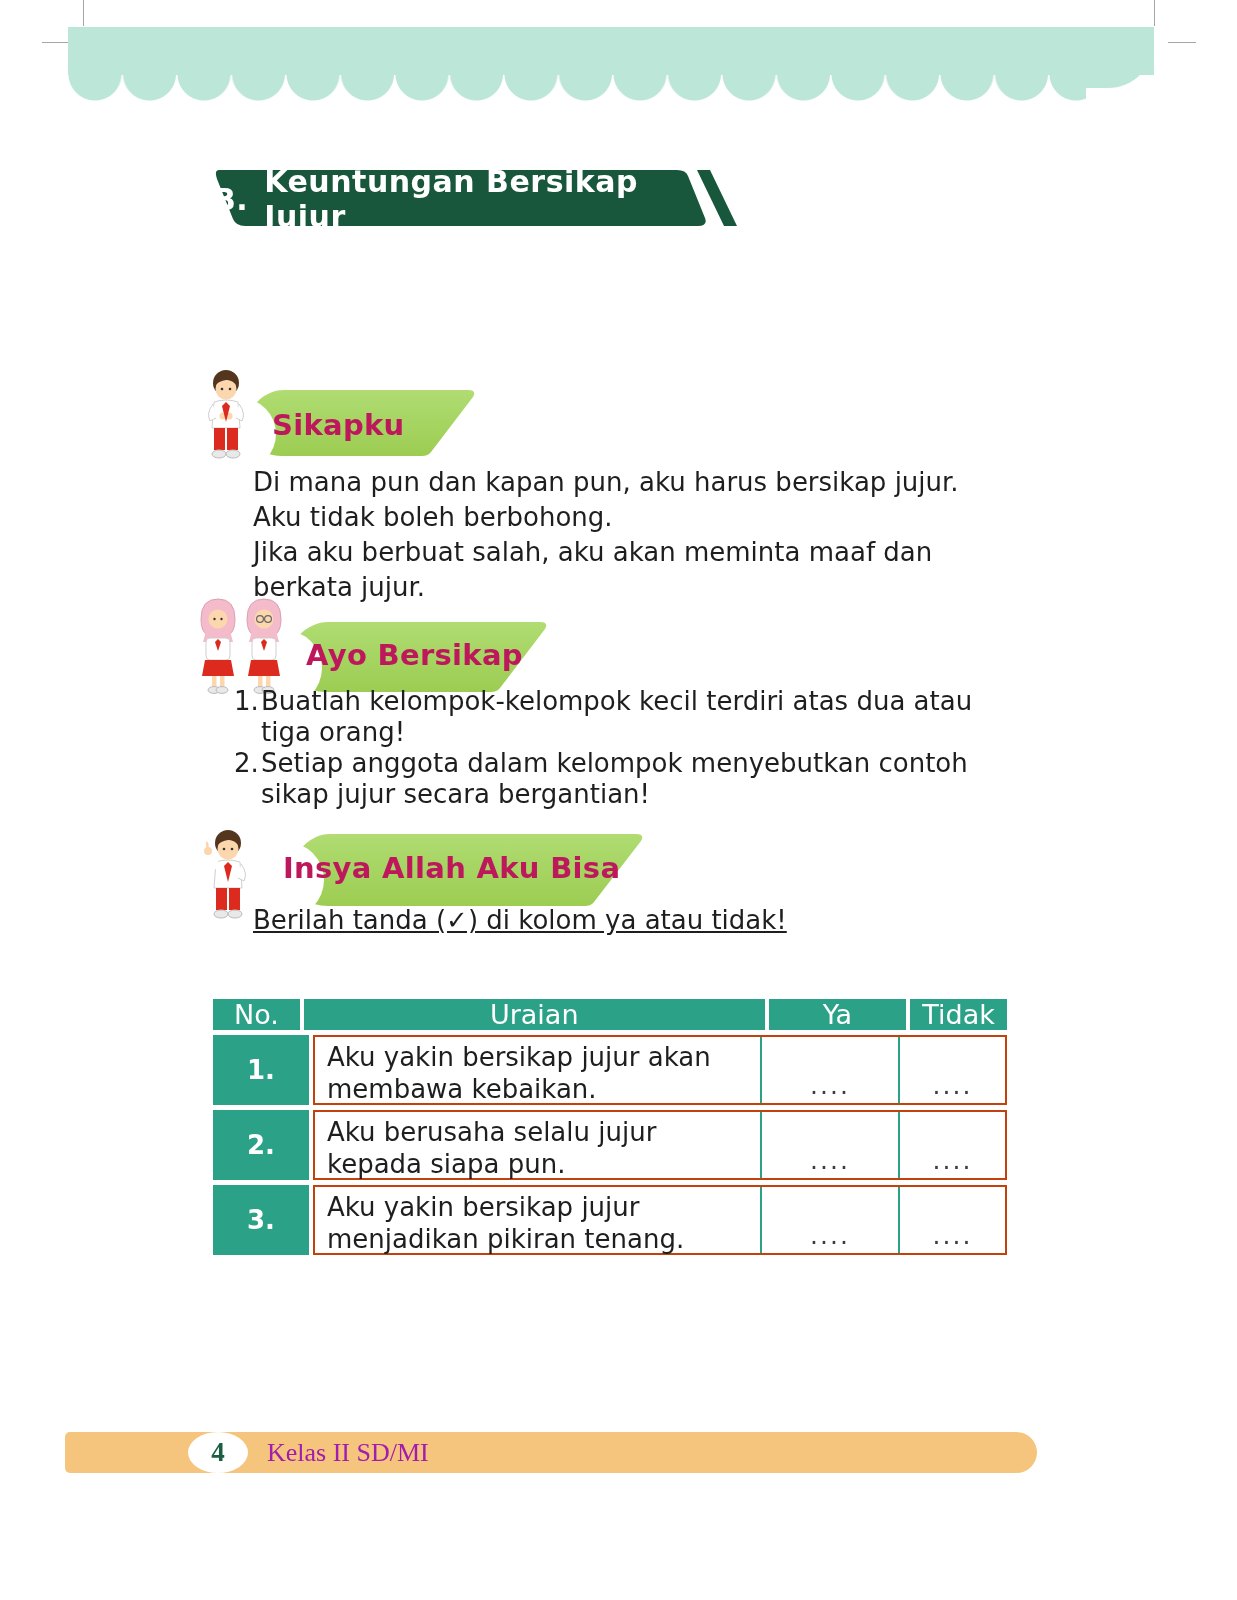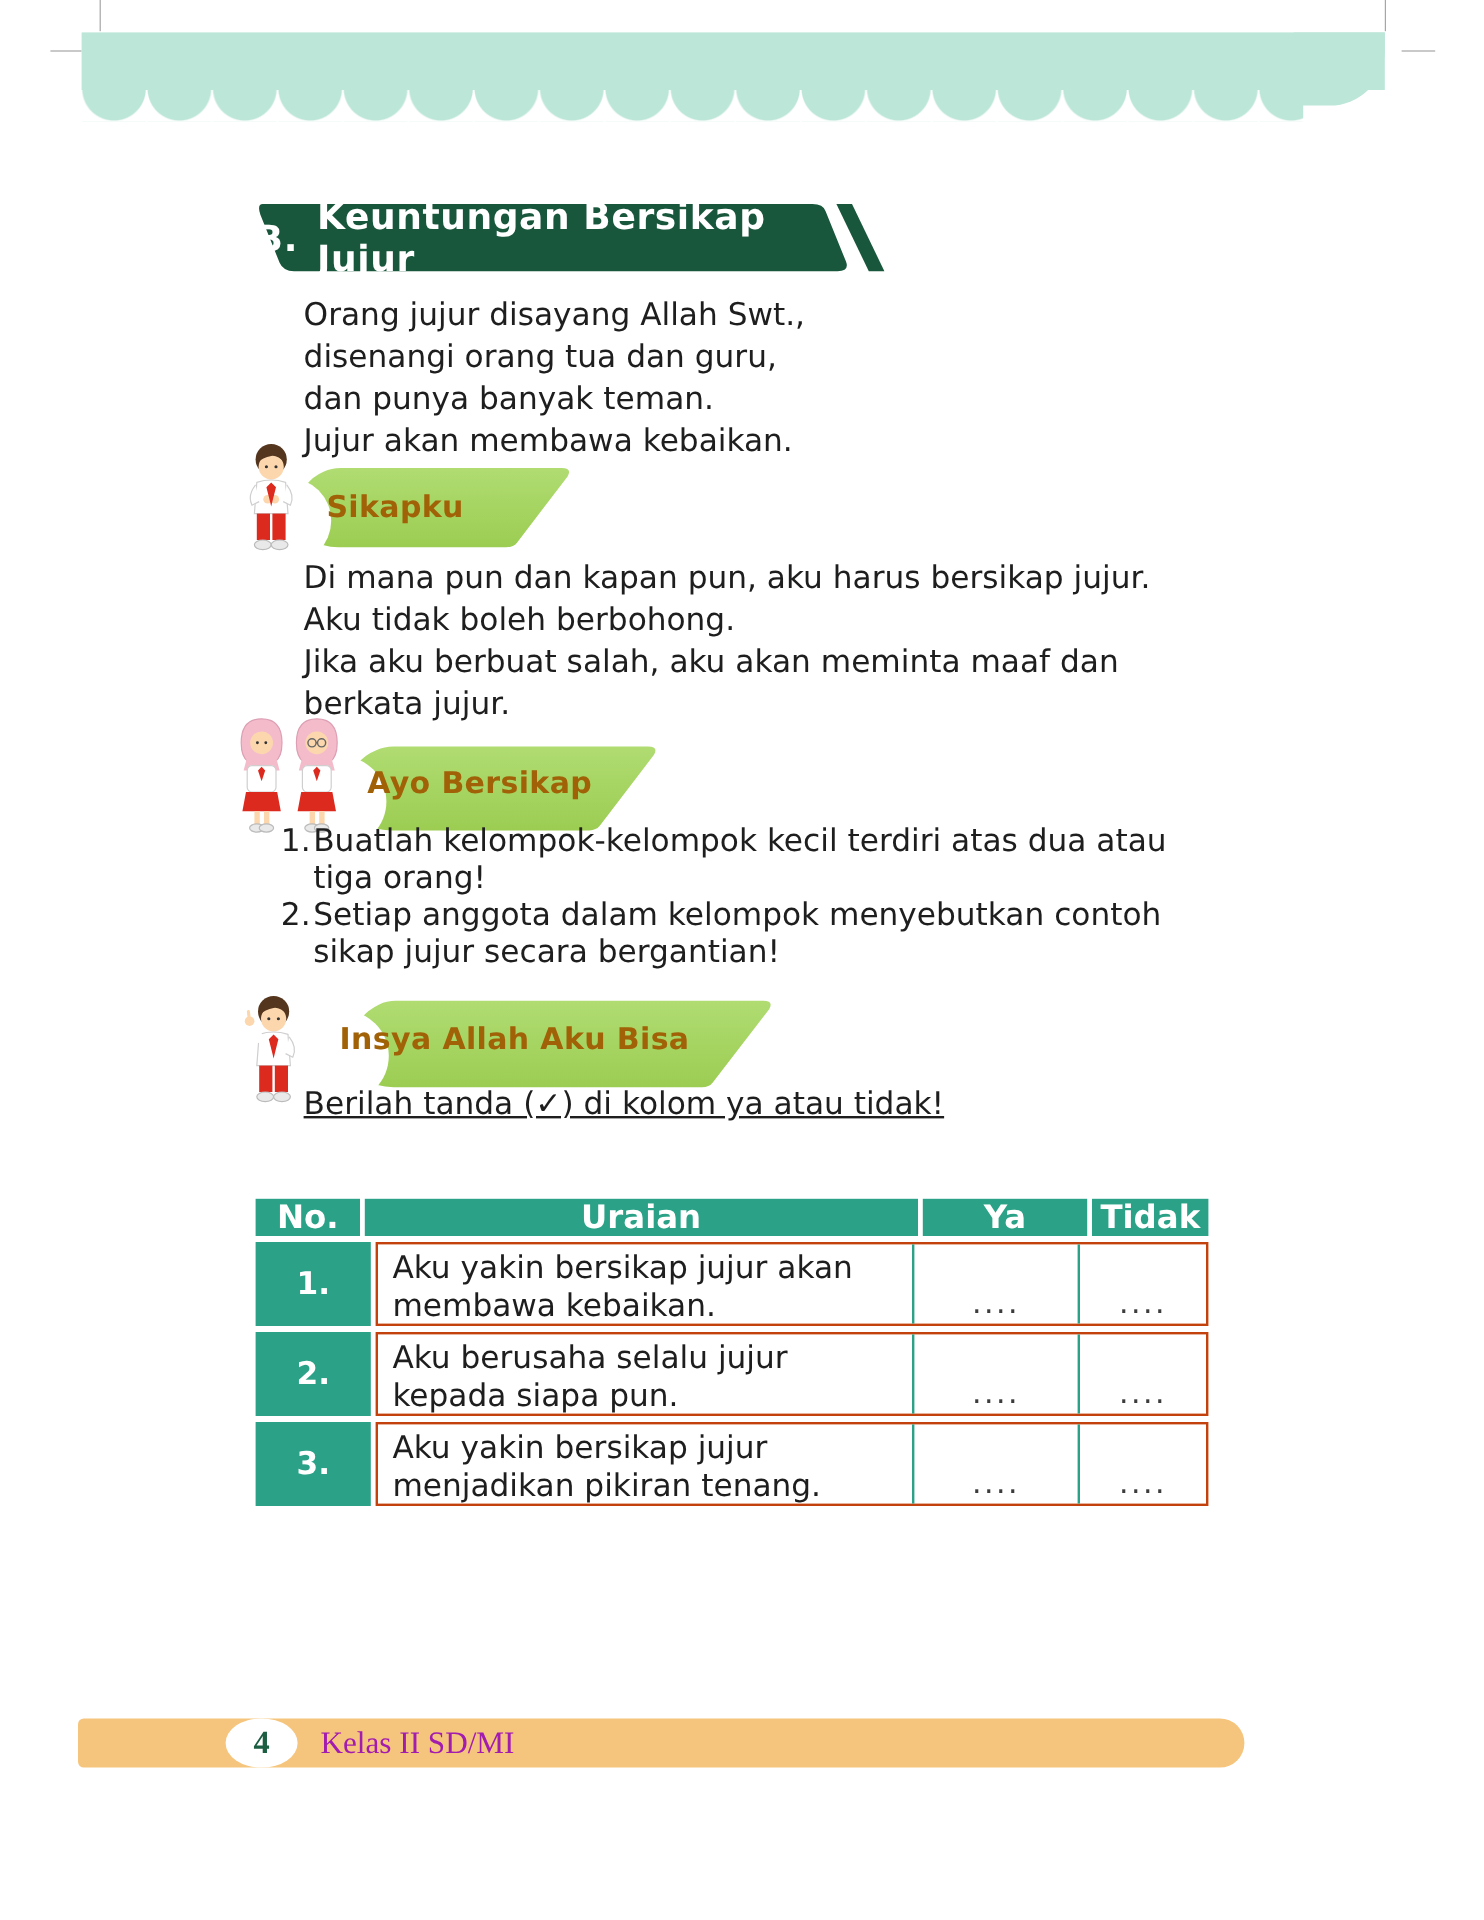--- a/index.html
+++ b/index.html
@@ -29,32 +29,32 @@
     display:flex; align-items:center; justify-content:center; gap:16px;
     color:#ffffff; font-weight:bold; font-size:30px; letter-spacing:0.5px;
   }
 
   
   .para {
     position:absolute; left:253px; color:#1e1e1e;
     font-size:26px; line-height:35px; white-space:pre-line;
   }
   .ribbon-title {
-    position:absolute; color:#a16207; font-weight:bold; font-size:25px; letter-spacing:0.3px;
+    position:absolute; color:#be185d; font-weight:bold; font-size:29px; letter-spacing:0.3px;
   }
   .list { position:absolute; left:234px; top:686px; width:800px; color:#1e1e1e; font-size:26px; line-height:31px; }
   .list-item { display:flex; }
   .list-num { width:27px; flex:none; }
   .list-text { white-space:pre-line; }
 
   
   #table { position:absolute; left:213px; top:975px; width:794px; }
   .t-header { display:flex; height:55px; }
   .t-hcell {
-    background:#2ba287; color:#ffffff; font-weight:bold; font-size:27px;
+    background:#2ba287; color:#ffffff; font-weight:normal; font-size:27px;
     display:flex; align-items:center; justify-content:center;margin-top:24px;
   }
   .t-row { display:flex; height:70px; margin-top:5px; }
   .t-nocell {
     width:96px; margin-right:4px; flex:none; background:#2ba287; color:#ffffff;
     font-weight:bold; font-size:26px; display:flex; align-items:center; justify-content:center;
   }
   .t-box { width:694px; border:2px solid #c2410c; display:flex; background:#ffffff; }
   .t-uraian { width:445px; padding:4px 10px 0 12px; font-size:26px; line-height:32px; color:#1e1e1e; white-space:pre-line; }
   .t-mark { position:relative; border-left:2px solid #2ba287; }
@@ -97,24 +97,20 @@
 
   <svg class="abs" style="left:205px; top:166px;" width="545" height="70" viewBox="0 0 545 70">
     <path d="M 14,4 L 472,4 Q 481,4 483,10 L 500,52 Q 503,60 493,60 L 40,60 Q 31,60 28,53 L 12,13 Q 9,4 14,4 Z" fill="#18573c"></path>
     <path d="M 492,4 L 505,4 L 532,60 L 519,60 Z" fill="#18573c"></path>
   </svg>
   <div class="section-title">
     <span>B.</span>
     <span>Keuntungan Bersikap Jujur</span>
   </div>
 
-  <div class="para" style="top:246px; width:760px;">Orang jujur disayang Allah Swt.,
-disenangi orang tua dan guru,
-dan punya banyak teman.
-Jujur akan membawa kebaikan.</div>
 
   <svg class="abs" style="left:196px; top:384px;" width="300" height="80" viewBox="0 0 300 80">
     <defs>
       <linearGradient id="rg1" x1="0" y1="0" x2="0" y2="1">
         <stop offset="0" stop-color="#b0dc72"></stop>
           <stop offset="1" stop-color="#9ccd52"></stop>
       </linearGradient>
     </defs>
     <path d="M 88,6 L 272,6 Q 281,6 277,13 L 235,68 Q 232,72 226,72 L 86,72 Q 58,72 54,46 Q 51,19 74,9 Q 80,6 88,6 Z" fill="url(#rg1)"></path>
     <circle cx="44" cy="50" r="36" fill="#ffffff"></circle>

